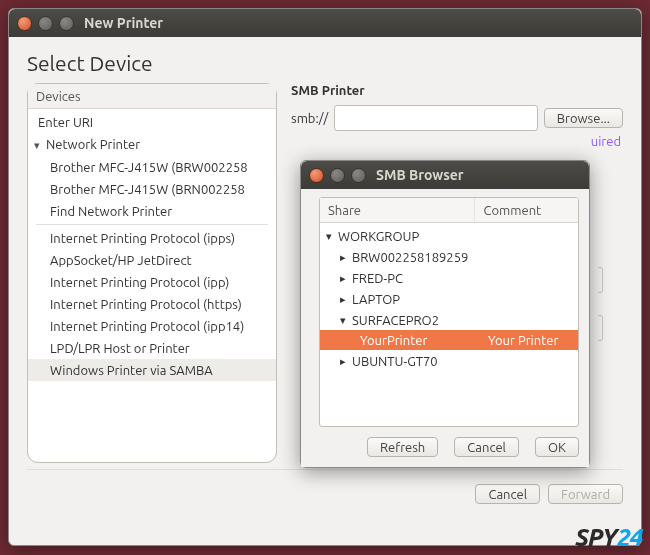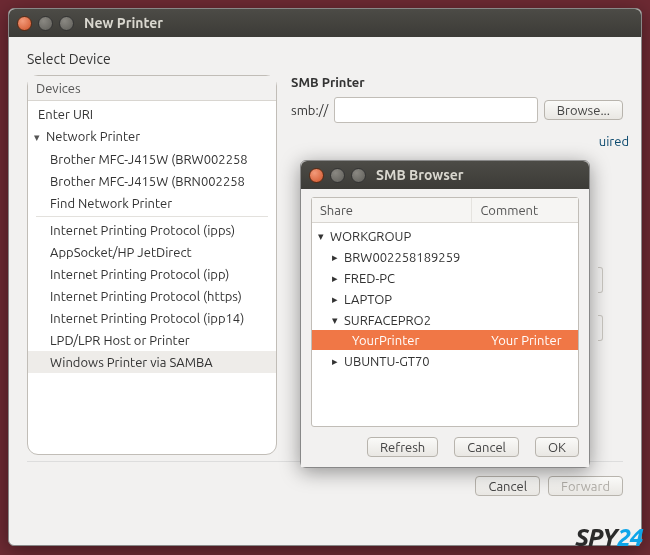--- a/index.html
+++ b/index.html
@@ -7,57 +7,57 @@
   
   .window { position: absolute; background: #f2f1f0; border-radius: 6px; box-shadow: 0 4px 20px rgba(0,0,0,0.4); border: 1px solid #888; }
   .titlebar { height: 28px; background: linear-gradient(#4c4b46, #3c3b37); border-radius: 6px 6px 0 0; display: flex; align-items: center; padding: 0 8px; color: #d9d7cf; }
   .window-controls { display: flex; gap: 6px; align-items: center; margin-right: 10px; }
   .wc { width: 15px; height: 15px; border-radius: 50%; display: flex; align-items: center; justify-content: center; font-size: 10px; color: #333; }
   .wc-close { background: radial-gradient(circle at 35% 30%, #f29a7a, #d0542a); border:1px solid #5a2a14;}
   .wc-other { background: radial-gradient(circle at 35% 30%, #8a8882, #5f5e59); border:1px solid #333;}
   .title-text { font-weight: bold; font-size: 14px; }
   
   .content { padding: 14px 18px 12px 18px; background: #f2f1f0; }
-  .heading { font-size: 14px; color: #333; margin-bottom: 8px; }
+  .heading { font-size: 21px; color: #333; margin-bottom: 8px; }
   
   .main-cols { display: flex; gap: 14px; height: 380px; }
   .device-panel { width: 250px; border: 1px solid #c1bdb7; background: #fff; border-radius: 11px; display: flex; flex-direction: column;}
   .panel-header { padding: 5px 8px; background: #f2f1f0; border-bottom: 1px solid #d8d5d0; color: #555; }
   .tree { flex: 1; overflow: hidden; padding-top: 2px; }
   .tree-item { padding: 4px 6px 4px 10px; white-space: nowrap; color: #333; cursor: pointer;}
   .tree-item.sel { background: #eeece9; }
   .tree-group { padding: 4px 6px 4px 6px; color: #333; cursor: pointer;}
   .tri::before { content: "▸"; display: inline-block; width: 12px; color: #555; font-size: 11px;}
   .tri.open::before { content: "▾"; }
   .child { padding-left: 22px; }
   hr.sep { border: none; border-top: 1px solid #e3e1dd; margin: 2px 8px; }
   
   .right-panel { flex: 1; color: #333; }
   .section-title { font-weight: bold; margin-bottom: 8px; }
   .smb-row { display: flex; align-items: center; gap: 6px; margin-bottom: 6px;}
   .smb-input { flex:1; height: 26px; border: 1px solid #c1bdb7; border-radius: 3px; background: #fff; padding: 0 6px;}
   .btn { height: 20px; padding: 0 12px; background: linear-gradient(#fafaf8,#e9e7e3); border: 1px solid #b8b4ad; border-radius: 4px; color: #444; cursor: pointer; }
   .btn:disabled, .btn.disabled { color: #b0ada7; }
-  .req-text { position: absolute; right: 12px; top: 125px; color: #0c4a6e; }
+  .req-text { position: absolute; right: 20px; top: 125px; color: #8b5cf6; }
   .bottom-bar { display: flex; justify-content: flex-end; gap: 8px; padding-top: 14px; border-top:1px solid #ddd; margin-top:6px;}
   
   
   .dialog { width: 290px; }
-  .dialog .content { padding: 8px 10px 10px 10px; }
+  .dialog .content { padding: 8px 10px 10px 18px; }
   .browse-list { border: 1px solid #c1bdb7; background: #fff; border-radius: 3px; height: 230px; }
   .blist-header { display: flex; border-bottom: 1px solid #d8d5d0; background: #f6f5f3; }
   .bh { padding: 5px 8px; color: #555; }
   .bh-share { flex: 1.6; border-right: 1px solid #e5e3df; }
   .bh-comment { flex: 1; }
   .bl-body { padding: 2px 0; }
   .bl-row { display: flex; align-items: center; padding: 3px 4px 3px 6px; color: #333; cursor: pointer;}
   .bl-row.sel { background: #f07746; color: #fff; }
   .bl-row .tri::before { color: inherit; }
   .bl-share { flex: 1.6; display: flex; align-items: center; }
-  .bl-comment { flex: 1; padding-right: 6px; text-align:center; }
+  .bl-comment { flex: 1; padding-right: 6px; text-align:left; }
   .indent1 { padding-left: 14px; }
   .indent2 { padding-left: 34px; }
   .dialog-bar { display: flex; justify-content: flex-end; gap: 16px; margin-top: 10px;}
   
   .outline-rows { position: absolute; right: 38px; top: 258px; display:flex; flex-direction:column; gap:22px;}
   .outline-box { width: 5px; height: 26px; border: 1px solid #c9c6c0; border-left:none; border-radius: 0 3px 3px 0;}
   
   .watermark { position: absolute; right: 8px; bottom: 4px; font-weight: 800; font-style: italic; }
   .watermark .spy { font-size: 24px; color: #2b2b2b; letter-spacing:-1px;}
   .watermark .n24 { font-size: 24px; color: #0ea5e9; letter-spacing:-1px;}

